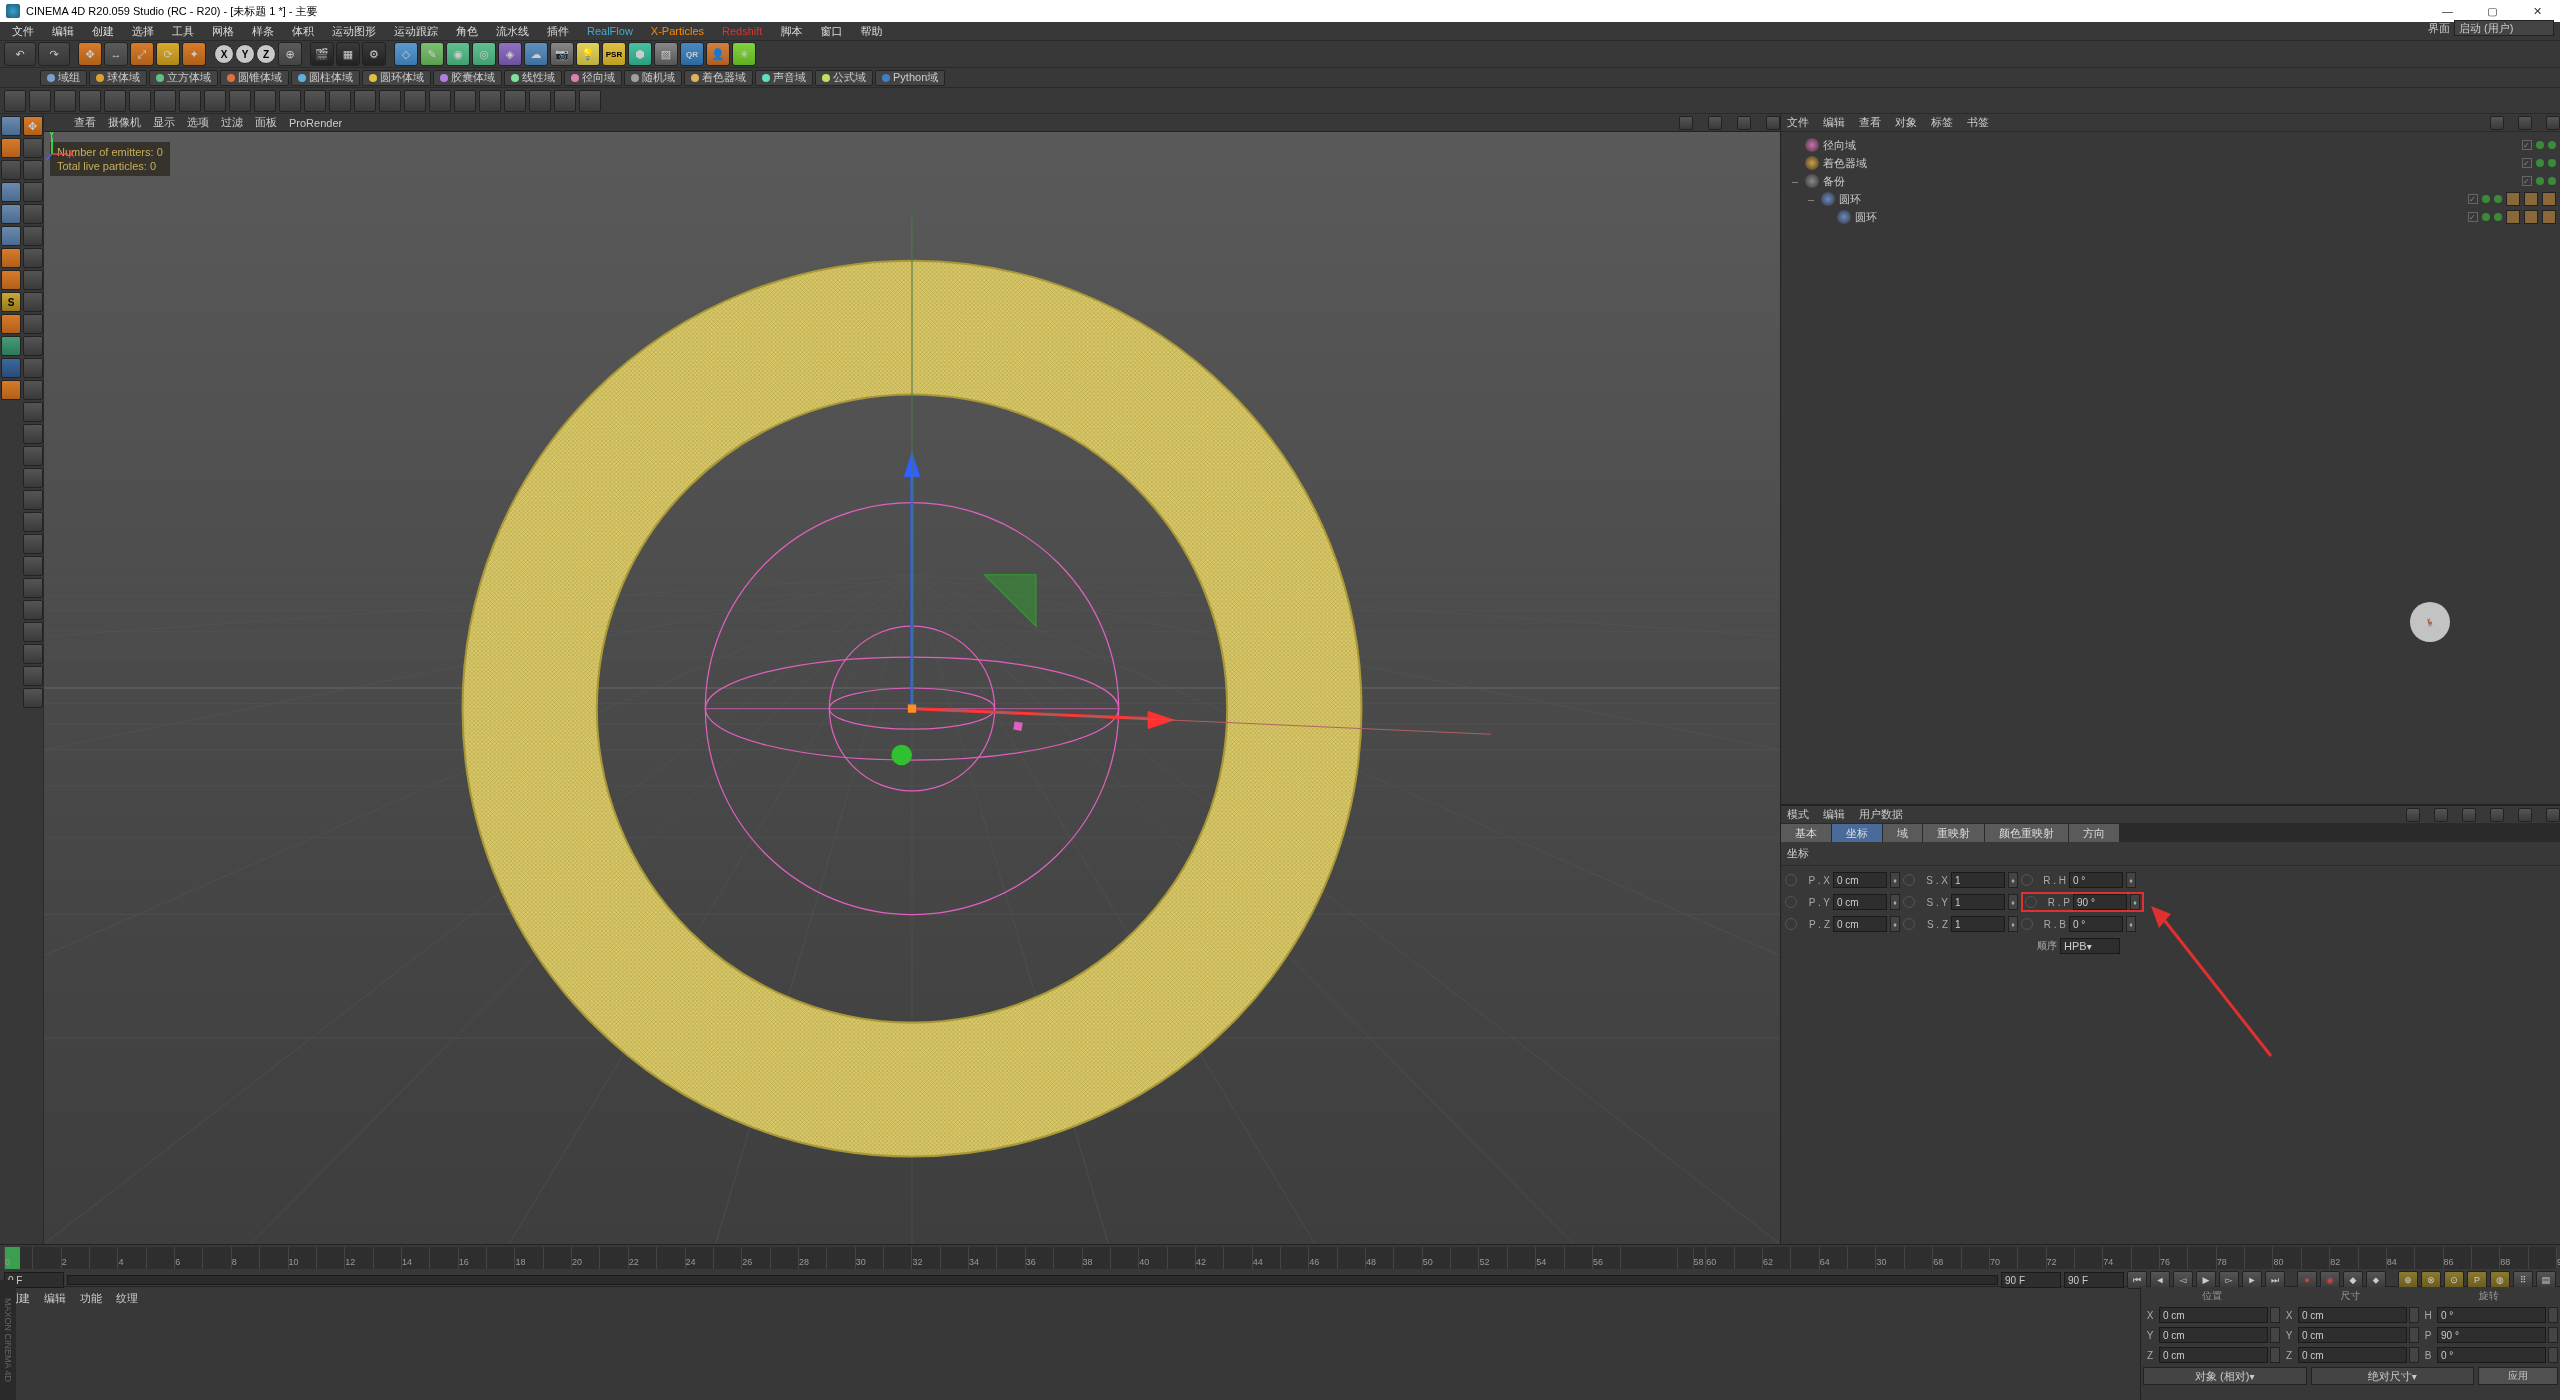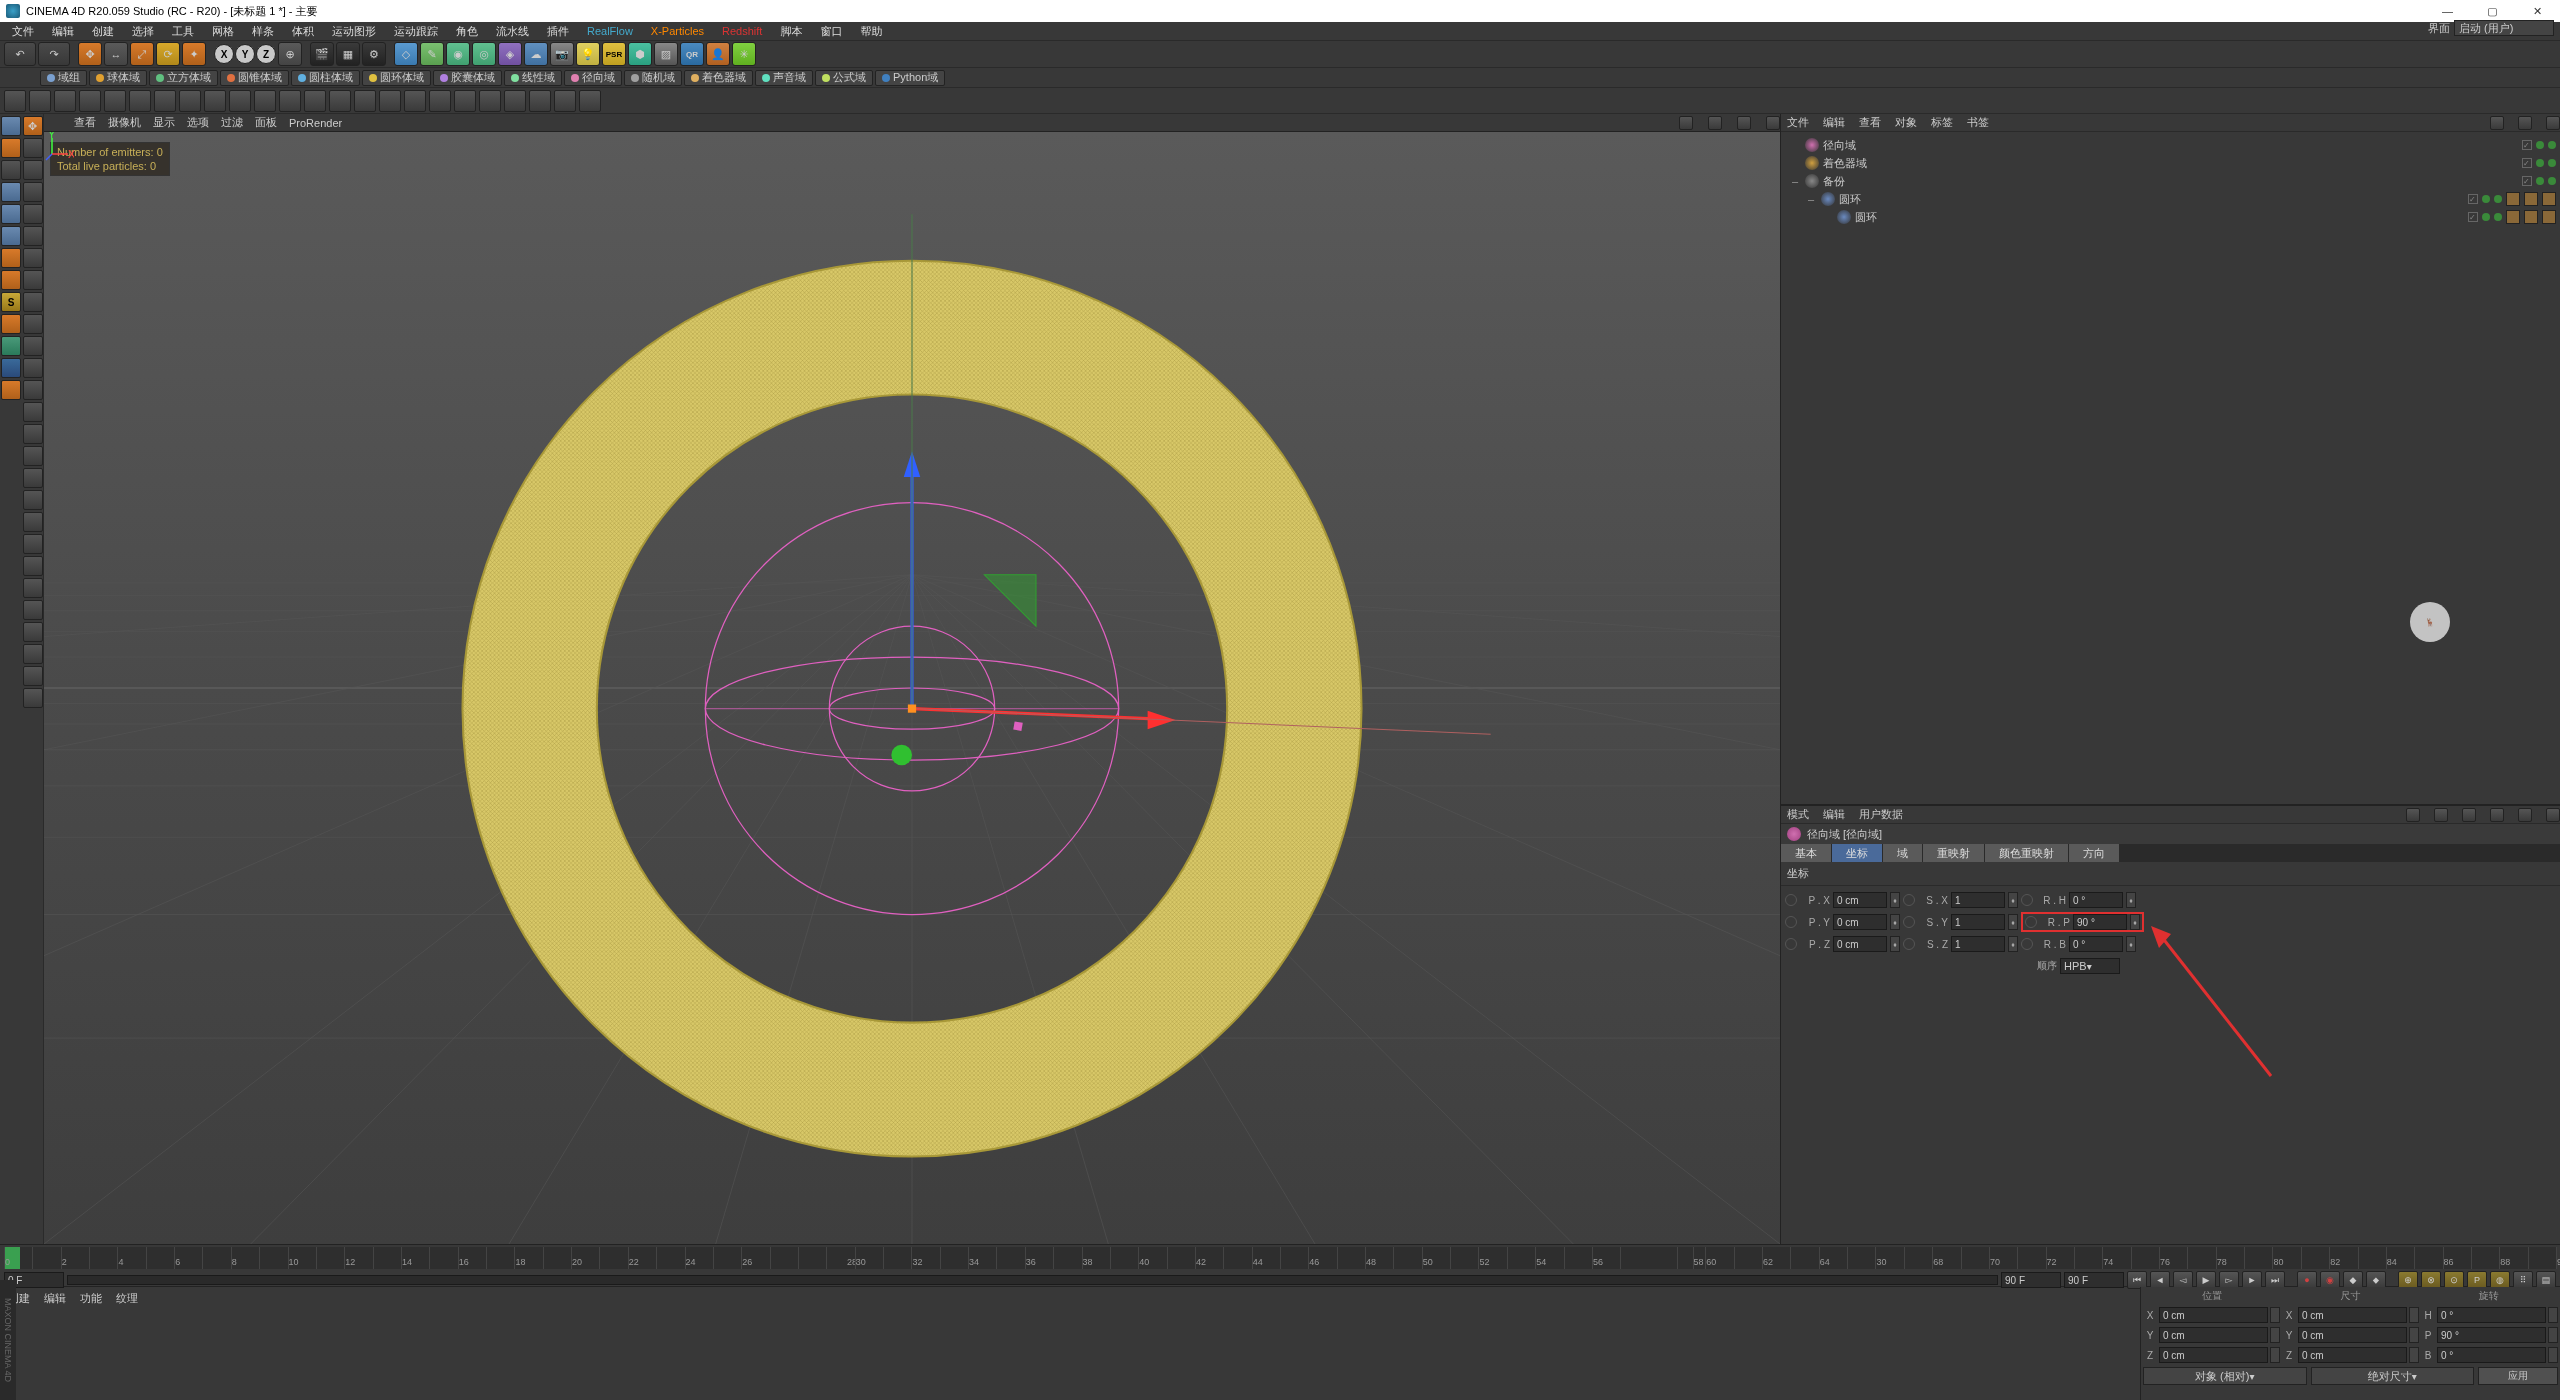--- a/index.html
+++ b/index.html
@@ -516,24 +516,20 @@
           <span>编辑</span>
           <span>用户数据</span>
           <div class="spacer"></div>
           <div class="picon lbtn" style="width: 14px; height: 14px;"></div>
           <div class="picon lbtn" style="width: 14px; height: 14px;"></div>
           <div class="picon lbtn" style="width: 14px; height: 14px;"></div>
           <div class="picon lbtn" style="width: 14px; height: 14px;"></div>
           <div class="picon lbtn" style="width: 14px; height: 14px;"></div>
           <div class="picon lbtn" style="width: 14px; height: 14px;"></div>
         </div>
-      <div class="attr-header">
-        <div class="oicon"></div>
-        <span>径向域 [径向域]</span>
-      </div>
       <div class="attr-tabs" id="attrtabs">
           <div class="attr-tab">基本</div>
           <div class="attr-tab active">坐标</div>
           <div class="attr-tab">域</div>
           <div class="attr-tab">重映射</div>
           <div class="attr-tab">颜色重映射</div>
           <div class="attr-tab">方向</div>
         </div>
       <div class="attr-section">坐标</div>
       <div class="attr-body" style="position:relative">
@@ -618,21 +614,21 @@
       <div class="tick" style="left: 20%;">18</div>
       <div class="tick" style="left: 21.1111%;"></div>
       <div class="tick" style="left: 22.2222%;">20</div>
       <div class="tick" style="left: 23.3333%;"></div>
       <div class="tick" style="left: 24.4444%;">22</div>
       <div class="tick" style="left: 25.5556%;"></div>
       <div class="tick" style="left: 26.6667%;">24</div>
       <div class="tick" style="left: 27.7778%;"></div>
       <div class="tick" style="left: 28.8889%;">26</div>
       <div class="tick" style="left: 30%;"></div>
-      <div class="tick" style="left: 31.1111%; padding-left: 48px;">28</div>
+      <div class="tick" style="left: 31.1111%;">28</div>
       <div class="tick" style="left: 32.2222%;"></div>
       <div class="tick" style="left: 33.3333%;">30</div>
       <div class="tick" style="left: 34.4444%;"></div>
       <div class="tick" style="left: 35.5556%;">32</div>
       <div class="tick" style="left: 36.6667%;"></div>
       <div class="tick" style="left: 37.7778%;">34</div>
       <div class="tick" style="left: 38.8889%;"></div>
       <div class="tick" style="left: 40%;">36</div>
       <div class="tick" style="left: 41.1111%;"></div>
       <div class="tick" style="left: 42.2222%;">38</div>

